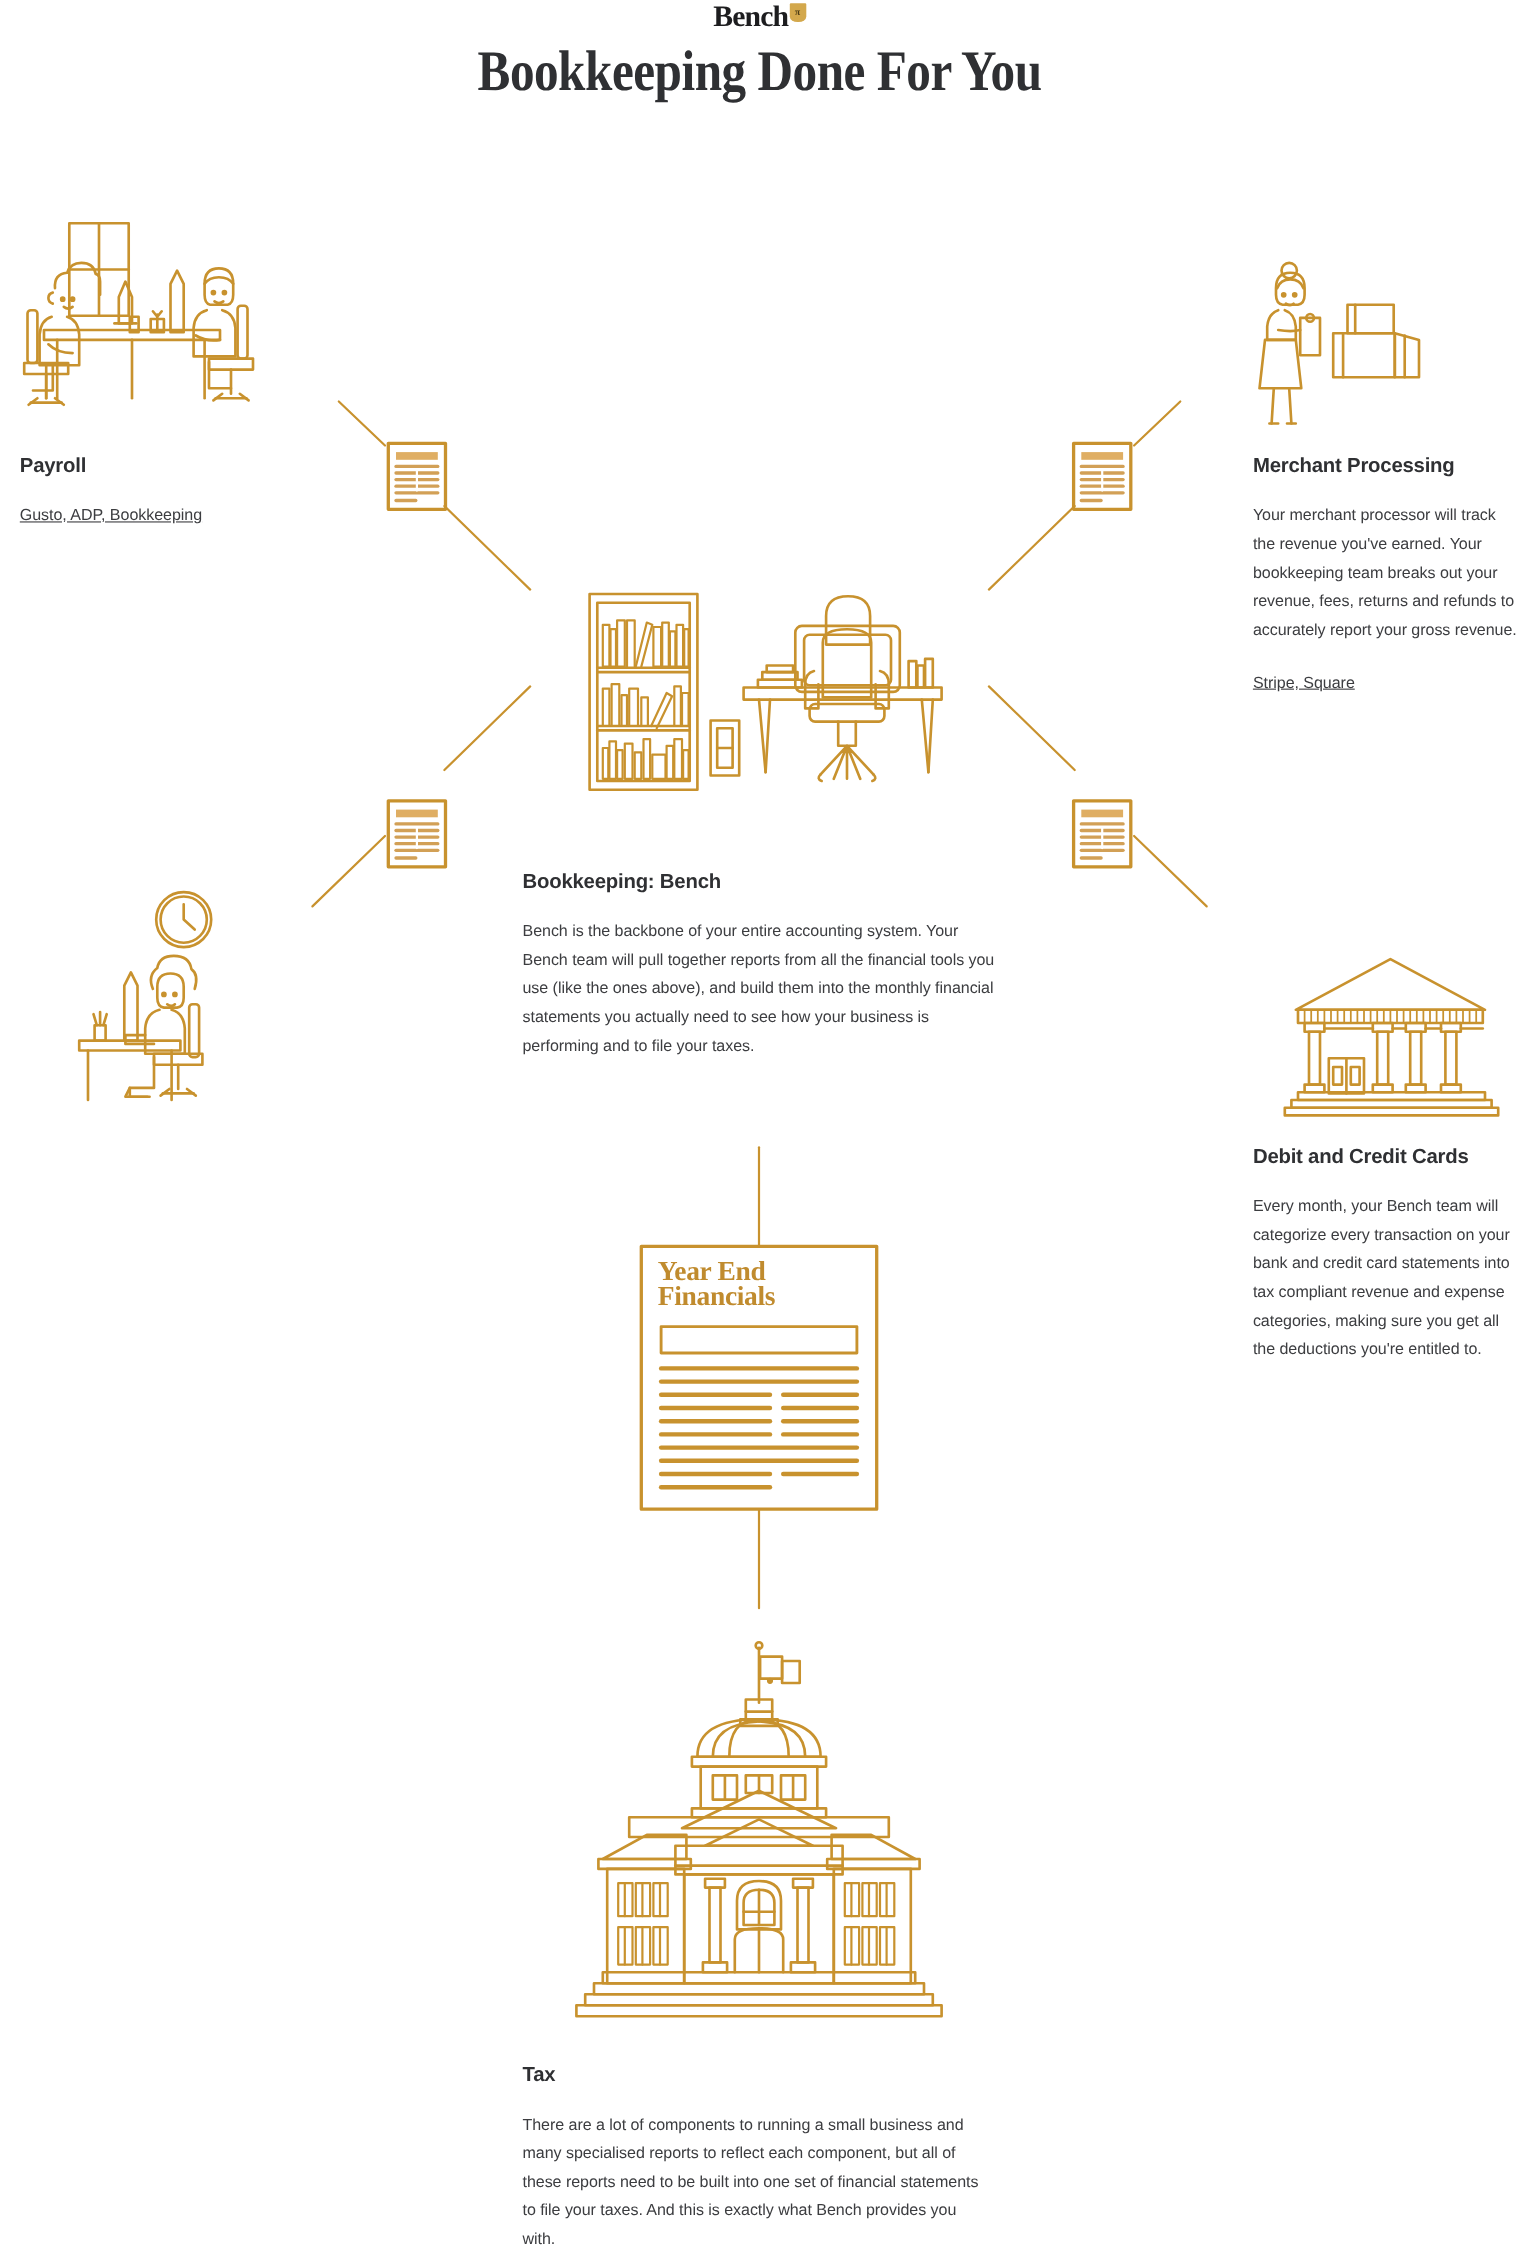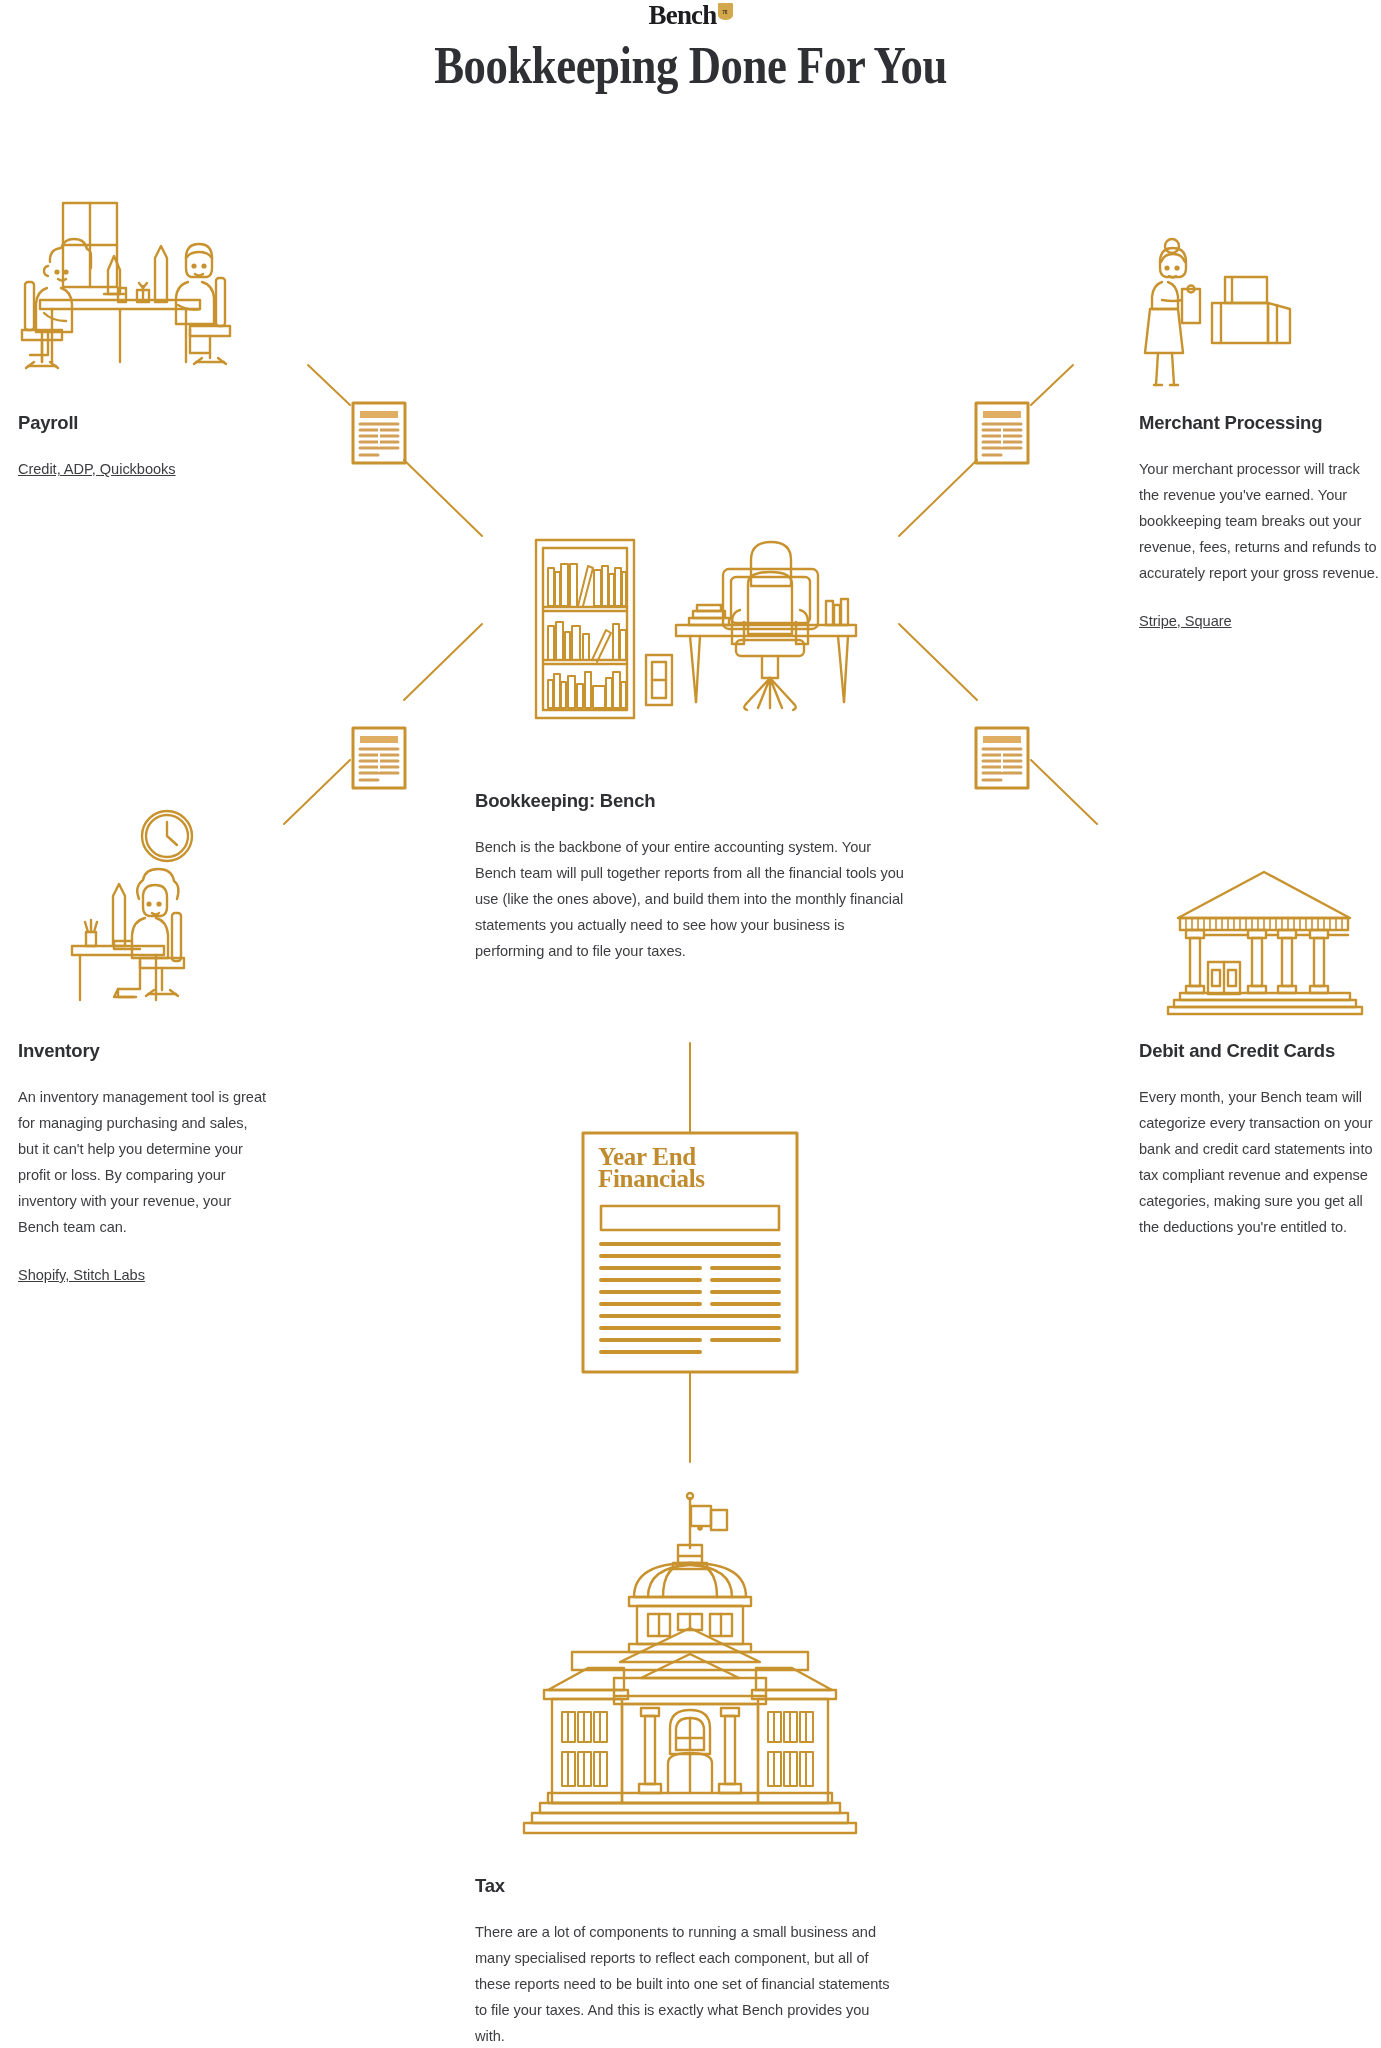--- a/index.html
+++ b/index.html
@@ -596,34 +596,29 @@
     </g>
   </svg>
 
   <div class="yef-label">
     <div>Year End</div>
     <div>Financials</div>
   </div>
 
   <div class="block blk-payroll">
     <h3>Payroll</h3>
-    <p class="tools">Credit, ADP, Quickbooks</p>
+    <p class="tools">Gusto, ADP, Bookkeeping</p>
   </div>
 
   <div class="block blk-merchant">
     <h3>Merchant Processing</h3>
     <p>Your merchant processor will track the revenue you've earned. Your bookkeeping team breaks out your revenue, fees, returns and refunds to accurately report your gross revenue.</p>
     <p class="tools">Stripe, Square</p>
   </div>
 
-  <div class="block blk-inventory">
-    <h3>Inventory</h3>
-    <p>An inventory management tool is great for managing purchasing and sales, but it can't help you determine your profit or loss. By comparing your inventory with your revenue, your Bench team can.</p>
-    <p class="tools">Shopify, Stitch Labs</p>
-  </div>
 
   <div class="block blk-debit">
     <h3>Debit and Credit Cards</h3>
     <p>Every month, your Bench team will categorize every transaction on your bank and credit card statements into tax compliant revenue and expense categories, making sure you get all the deductions you're entitled to.</p>
   </div>
 
   <div class="block blk-tax">
     <h3>Tax</h3>
     <p>There are a lot of components to running a small business and many specialised reports to reflect each component, but all of these reports need to be built into one set of financial statements to file your taxes. And this is exactly what Bench provides you with.</p>
   </div>

